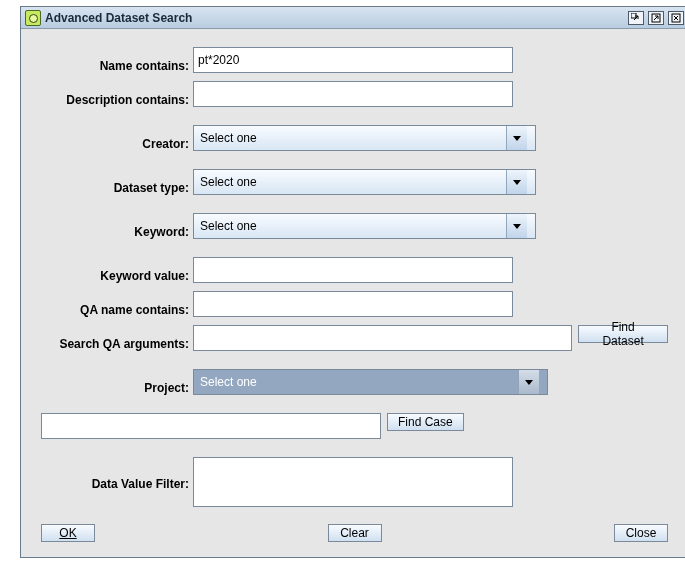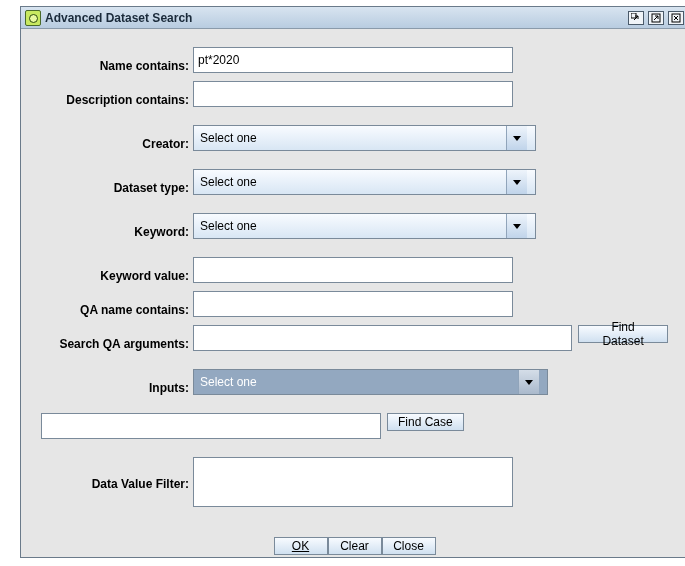--- a/index.html
+++ b/index.html
@@ -153,23 +153,23 @@
     border: 1px solid #7a8a9a;
     background: #fff;
     resize: none;
     font-family: inherit;
     font-size: 12px;
     padding: 2px 4px;
     outline: none;
   }
   .buttons {
     display: flex;
-    justify-content: center;
+    justify-content: space-between;
     gap: 0;
-    margin-top: 30px;
+    margin-top: 17px;
   }
   .buttons .btn { min-width: 54px; justify-content: center; }
   .btn .u { text-decoration: underline; }
 </style>
 </head>
 <body>
 
 <div class="window">
   <div class="titlebar">
     <span class="icon"></span>
@@ -272,21 +272,21 @@
       <div class="label">Search QA arguments:</div>
       <div class="field">
         <input type="text" class="w-longer" value="" style="">
         <button class="btn">
             <span>Find Dataset</span>
           </button>
       </div>
     </div>
 
     <div class="row tall">
-      <div class="label">Inputs:</div>
+      <div class="label">Project:</div>
       <div class="field">
         <div class="combo selected">
           <span class="combo-text">Select one</span>
           <div class="combo-btn">
             <svg viewBox="0 0 8 5">
                 <path d="M0 0 L4 5 L8 0 Z" fill="#000"></path>
               </svg>
           </div>
         </div>
       </div>

